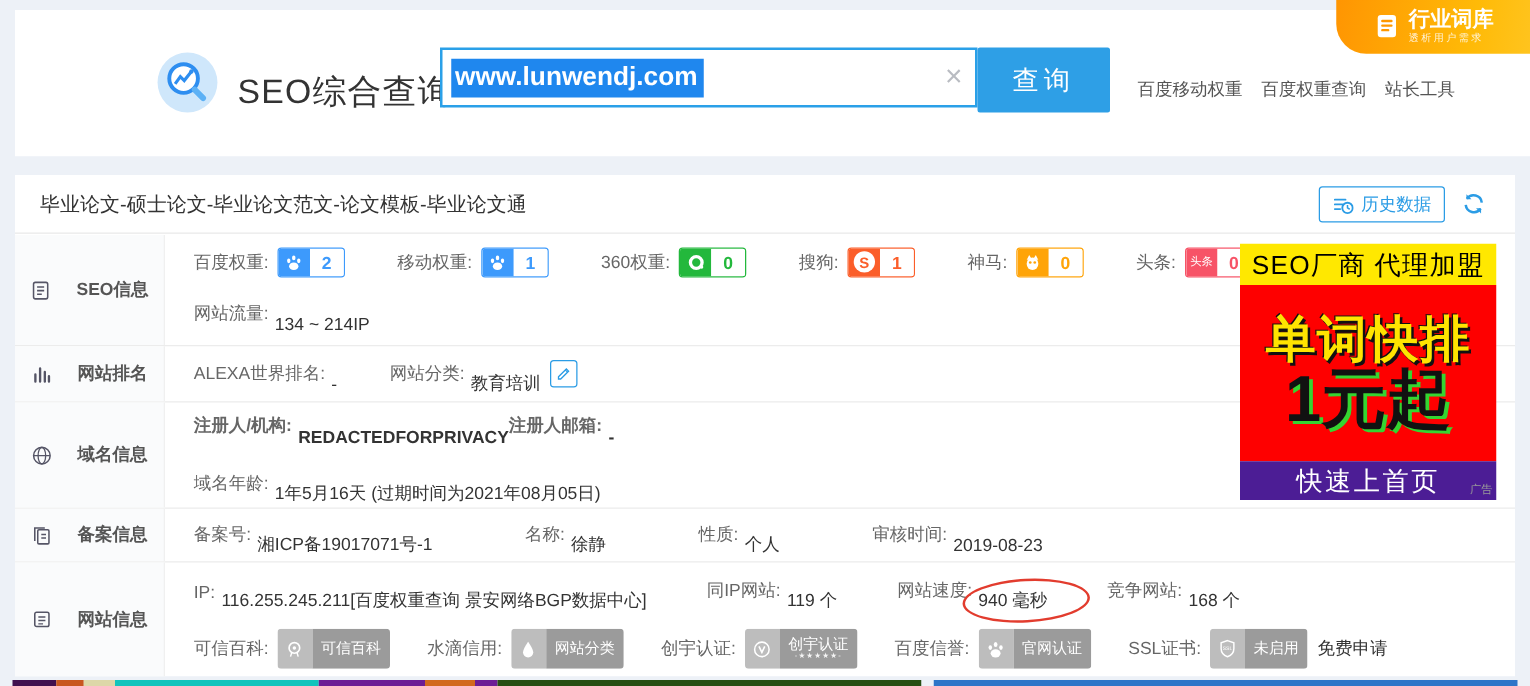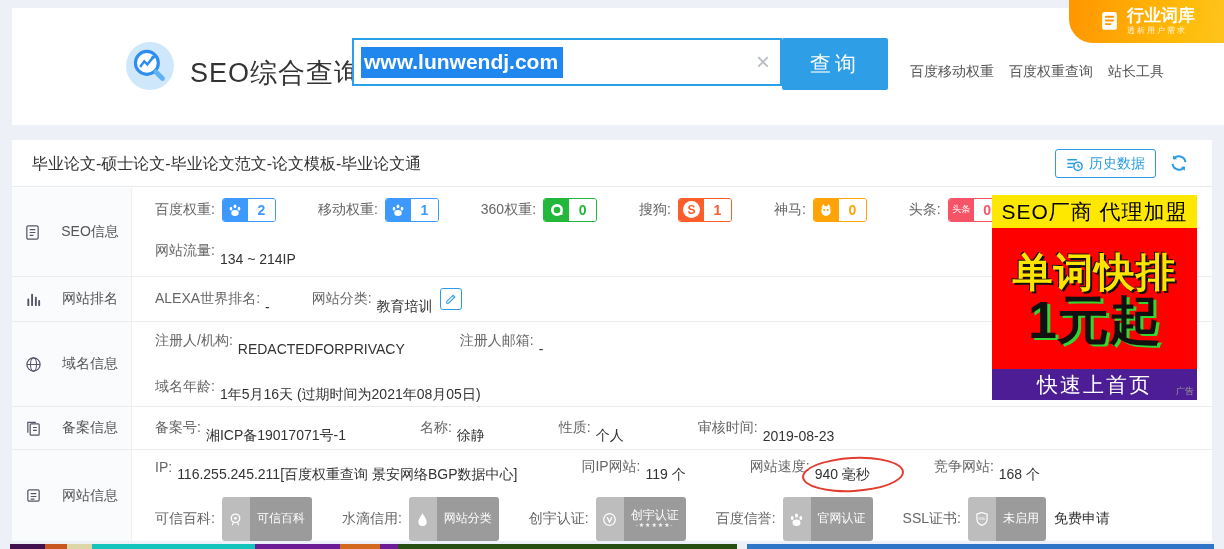--- a/index.html
+++ b/index.html
@@ -25,40 +25,40 @@
   
   .card { position:absolute; left:12px; top:140px; width:1200px; height:401px; background:#fff; }
   .card-head { position:relative; height:47px; border-bottom:1px solid #e9e9e9; }
   .site-title { position:absolute; left:20px; top:14px; font-size:16px; color:#333; }
   .history-btn { position:absolute; right:56px; top:9px; height:29px; border:1px solid #2b9ce5; border-radius:3px; background:#fff; color:#2b9ce5; font-size:14px; padding:0 10px; display:flex; align-items:center; gap:6px; cursor:pointer; }
   .refresh-btn { position:absolute; right:22px; top:12px; width:22px; height:22px; color:#2b9ce5; cursor:pointer; }
 
   .card-body { position:absolute; top:48px; left:0; right:0; bottom:0; display:flex; flex-direction:column; }
   .section { display:flex; border-bottom:1px solid #ececec; }
   .section:last-child { border-bottom:none; flex:1; }
-  .side { width:120px; background:#fafbfc; border-right:1px solid #f0f0f0; display:flex; align-items:center; justify-content:center; gap:20px; color:#555; font-size:14px; }
+  .side { width:120px; background:#fafbfc; border-right:1px solid #f0f0f0; display:flex; align-items:center; justify-content:center; gap:20px; color:#555; font-size:14px;font-weight:bold; }
   .content { flex:1; padding-left:23px; display:flex; flex-direction:column; justify-content:center; gap:13px; }
   .row { display:flex; align-items:center; }
   .lbl { color:#666; font-size:14px; white-space:nowrap; }
   .val { color:#333; font-size:14px; margin-left:5px; white-space:nowrap;margin-top:16px; }
   .pair { display:flex; align-items:center; }
 
   .s1 { height:89px; } .s2 { height:45px; } .s3 { height:85px; } .s4 { height:43px; } .s5 { height:92px; }
 
   
   .wbadge { display:inline-flex; align-items:stretch; border:1px solid; border-radius:3px; overflow:hidden; height:24px; margin-left:7px; cursor:pointer; }
   .wicon { width:25px; display:flex; align-items:center; justify-content:center; }
   .wnum { min-width:27px; background:#fff; display:flex; align-items:center; justify-content:center; font-size:14px; font-weight:bold; }
   .chip { color:#fff; font-size:9px; line-height:1.05; text-align:center; }
   .sogou-circle { width:17px; height:17px; border-radius:50%; background:#fff; display:flex; align-items:center; justify-content:center; color:#fb5e2a; font-size:12px; font-weight:bold; }
 
   .edit-box { width:22px; height:22px; border:1px solid #2b9ce5; border-radius:3px; margin-left:7px; display:flex; align-items:center; justify-content:center; cursor:pointer; background:#fff; }
 
   
-  .cbadge { display:inline-flex; align-items:stretch; height:44px; border-radius:3px; overflow:hidden; margin-left:7px; cursor:pointer; }
+  .cbadge { display:inline-flex; align-items:stretch; height:32px; border-radius:3px; overflow:hidden; margin-left:7px; cursor:pointer; }
   .cicon { width:28px; background:#bdbdbd; display:flex; align-items:center; justify-content:center; }
   .clabel { background:#9b9b9b; color:#fff; font-size:12px; display:flex; flex-direction:column; align-items:center; justify-content:center; padding:0 7px; line-height:1.1; }
   .stars { font-size:6px; letter-spacing:1px; opacity:.9; }
   .free-apply { font-size:14px; color:#333; margin-left:8px; cursor:pointer; }
 
   
   .speed-mark { position:relative; display:inline-block; }
   .speed-mark .ellipse { position:absolute; left:-13px; top:-9px; width:102px; height:35px; border:2px solid #e23c2e; border-radius:50%; transform:rotate(-3deg); pointer-events:none; }
 
   
@@ -259,21 +259,21 @@
       <div class="section s3">
         <div class="side">
           <svg width="17" height="17" viewBox="0 0 18 18">
             <circle cx="9" cy="9" r="7" stroke="#556" stroke-width="1.3" fill="none"></circle>
             <ellipse cx="9" cy="9" rx="3.2" ry="7" stroke="#556" stroke-width="1.1" fill="none"></ellipse>
             <path d="M2.2 9h13.6" stroke="#556" stroke-width="1.1"></path>
           </svg>
           <span>域名信息</span>
         </div>
         <div class="content">
-          <div class="row" style="gap:55px;">
+          <div class="row" style="font-weight:bold;">
             <div class="pair">
               <span class="lbl">注册人/机构:</span>
               <span class="val">REDACTEDFORPRIVACY</span>
             </div>
             <div class="pair">
               <span class="lbl">注册人邮箱:</span>
               <span class="val">-</span>
             </div>
           </div>
           <div class="row">
@@ -316,21 +316,21 @@
 
       <div class="section s5">
         <div class="side">
           <svg width="17" height="17" viewBox="0 0 18 18">
             <rect x="3" y="3" width="12" height="12" rx="1.5" stroke="#556" stroke-width="1.3" fill="none"></rect>
             <path d="M6 7h6M6 10h6M6 12.8h4" stroke="#556" stroke-width="1.2" fill="none"></path>
           </svg>
           <span>网站信息</span>
         </div>
         <div class="content">
-          <div class="row" style="gap:64px;text-align:right;">
+          <div class="row" style="gap:48px;text-align:right;">
             <div class="pair">
               <span class="lbl">IP:</span>
               <span class="val">116.255.245.211[百度权重查询 景安网络BGP数据中心]</span>
             </div>
             <div class="pair">
               <span class="lbl">同IP网站:</span>
               <span class="val">119 个</span>
             </div>
             <div class="pair">
               <span class="lbl">网站速度:</span>

